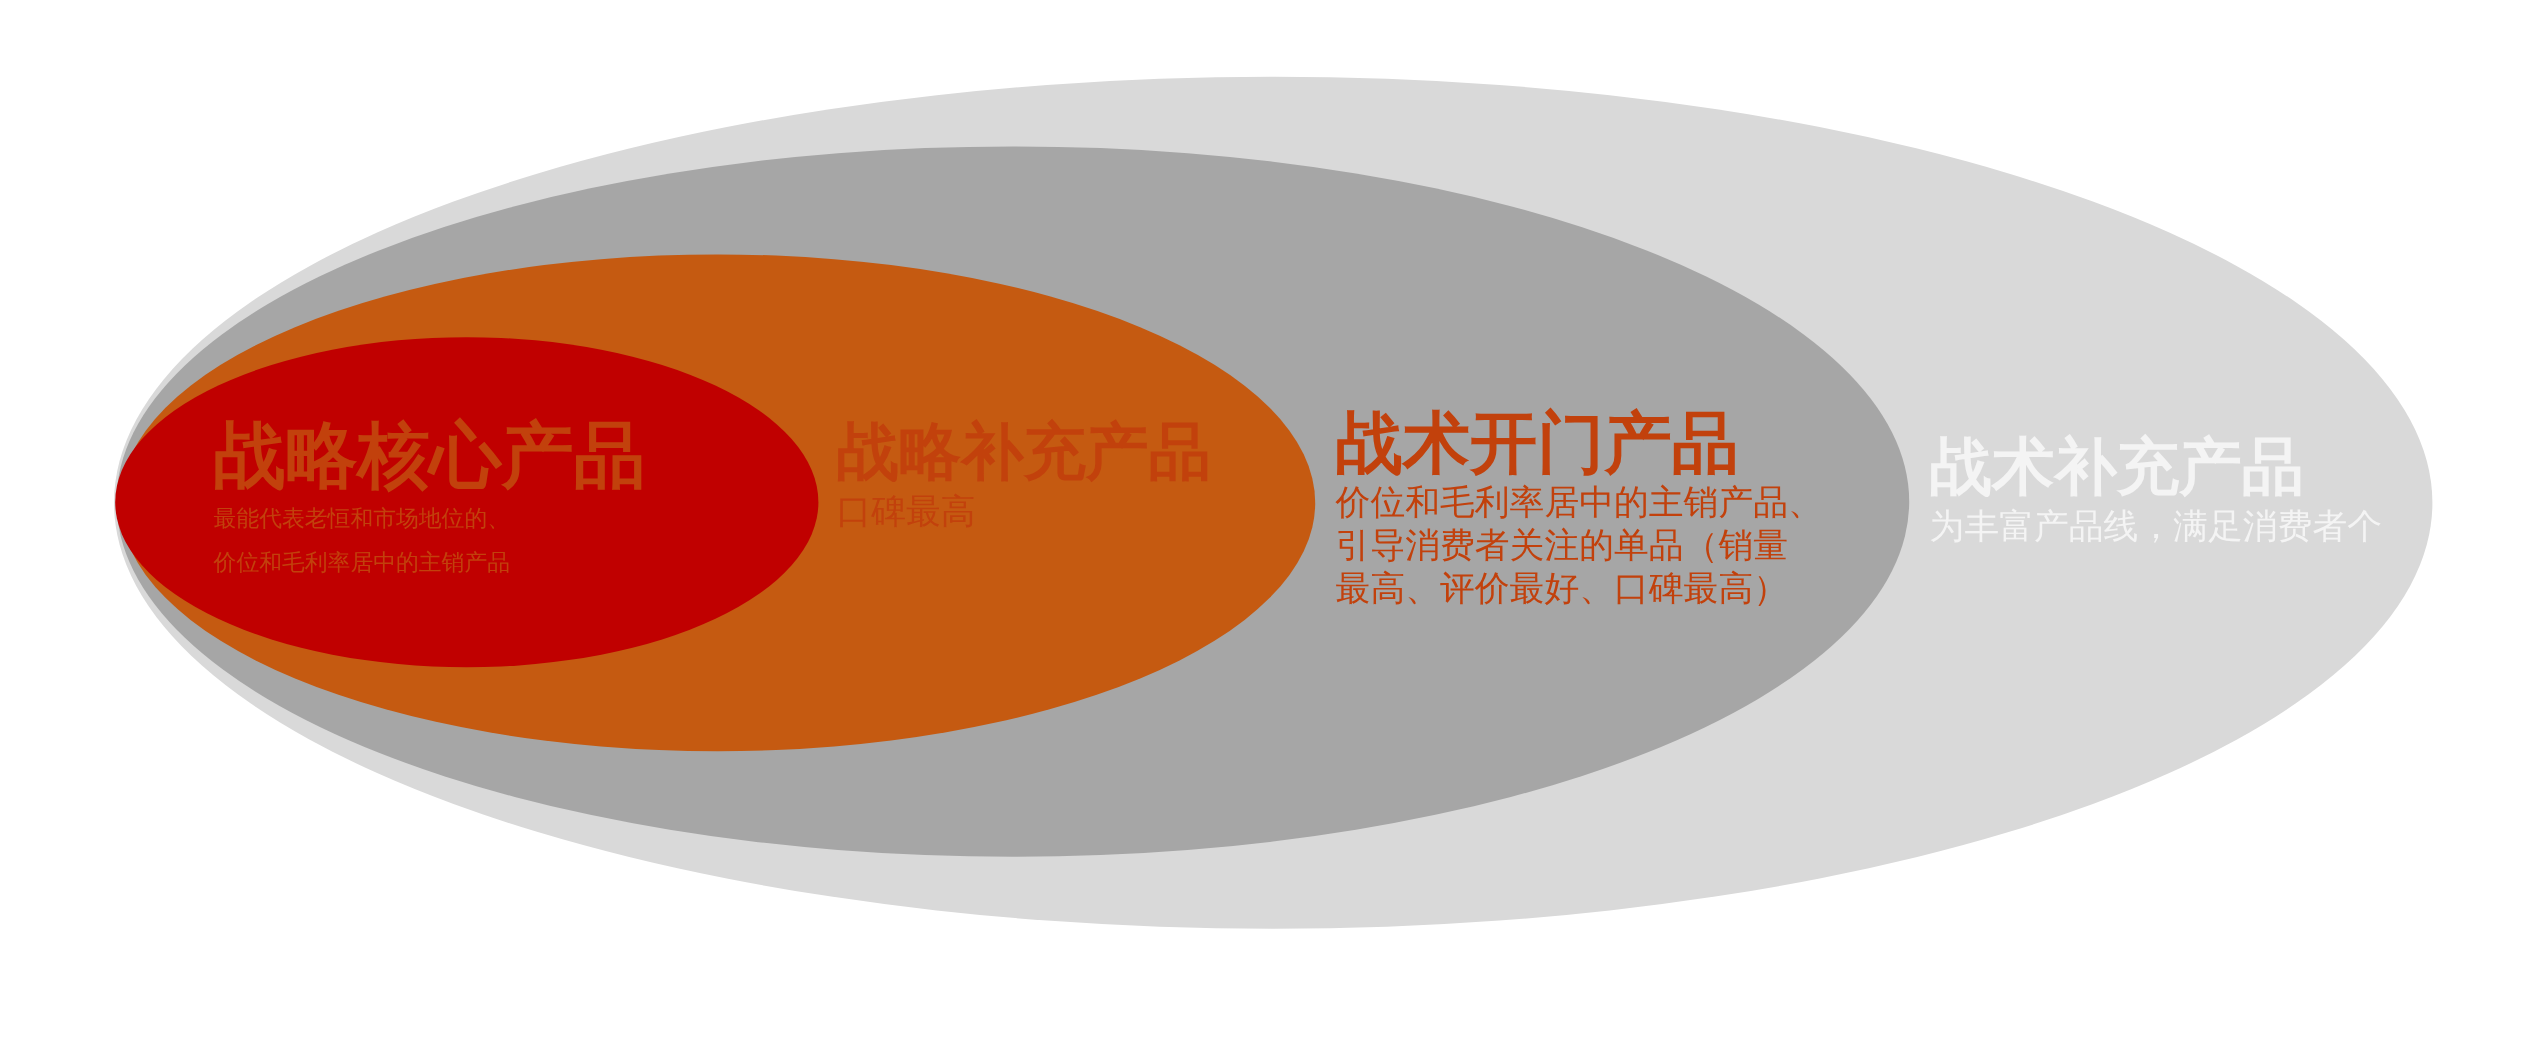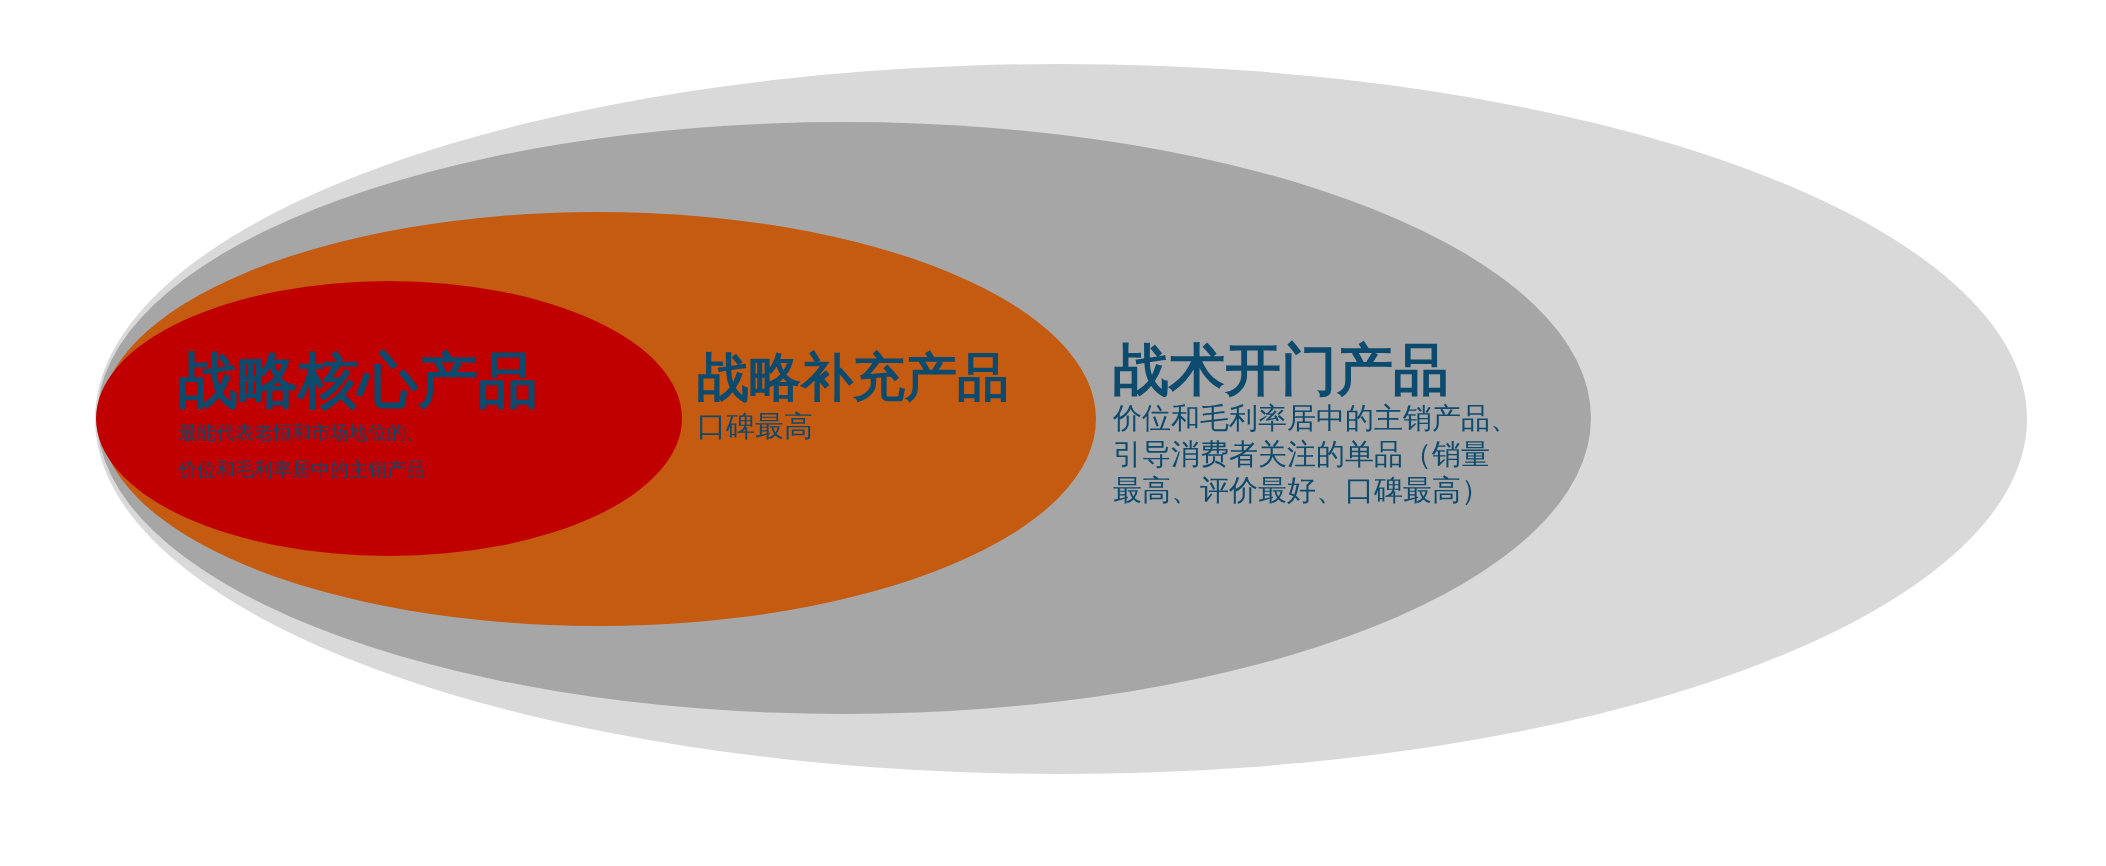--- a/index.html
+++ b/index.html
@@ -29,21 +29,21 @@
     .e-orange {
       left: 100px; top: 212px; width: 996px; height: 414px;
       background: #c55a11;
     }
     .e-red {
       left: 96px; top: 281px; width: 586px; height: 275px;
       background: #c00000;
     }
     .label {
       position: absolute;
-      color: #0c4a6e;
+      color: #c2410c;
       white-space: nowrap;
     }
     .title {
       font-weight: bold;
       display: block;
       letter-spacing: 0px;
     }
     .sub {
       display: block;
       font-weight: normal;
@@ -85,13 +85,15 @@
 </div>
 
 <div class="label lbl-tact-open">
   <span class="title">战术开门产品</span>
   <span class="sub">价位和毛利率居中的主销产品、</span>
   <span class="sub">引导消费者关注的单品（销量</span>
   <span class="sub">最高、评价最好、口碑最高）</span>
 </div>
 
 <div class="label lbl-tact-supp">
+  <span class="title">战术补充产品</span>
+  <span class="sub">为丰富产品线，满足消费者个</span>
 </div>
 
 </body></html>

